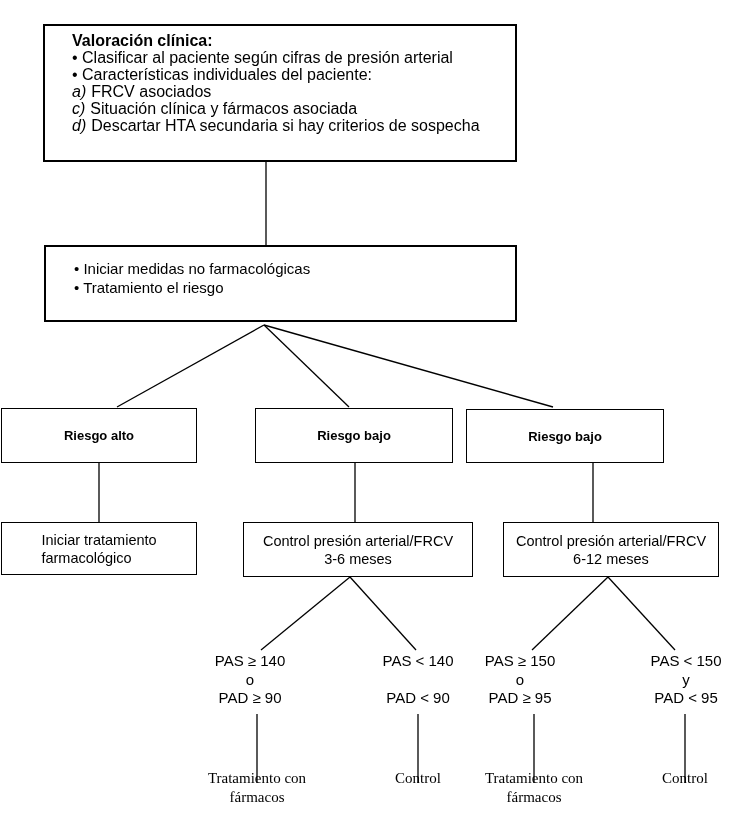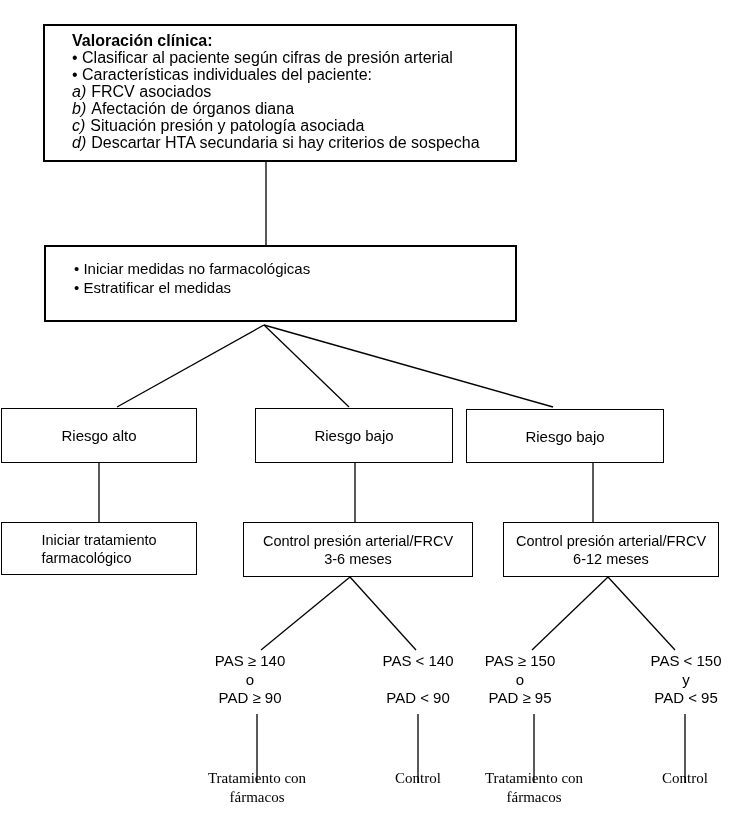--- a/index.html
+++ b/index.html
@@ -28,21 +28,21 @@
   .b-measures {
     left: 44px; top: 245px; width: 473px; height: 77px;
     border-width: 2px;
     padding: 12px 6px 0 28px;
     font-size: 15px; line-height: 19px;
   }
   .bold { font-weight: bold; }
   .m { font-style: italic; margin-right: 5px; }
   .b-risk {
     display: flex; align-items: center; justify-content: center;
-    font-weight: normal; font-size: 15px;
+    font-weight: bold; font-size: 13px;
   }
   .r-alto  { left: 1px;   top: 408px; width: 196px; height: 55px; }
   .r-medio { left: 255px; top: 408px; width: 198px; height: 55px; }
   .r-bajo  { left: 466px; top: 409px; width: 198px; height: 54px; }
   .b-action {
     display: flex; align-items: center; justify-content: center;
     font-size: 14.5px; line-height: 18px;
     text-align: center; white-space: pre-line;
   }
   .a-high { left: 1px;   top: 522px; width: 196px; height: 53px; }
@@ -92,28 +92,27 @@
       <line x1="534" y1="714" x2="534" y2="783"></line>
       <line x1="685" y1="714" x2="685" y2="783"></line>
     </g>
   </svg>
 
   <div class="box b-clinical">
     <div class="bold">Valoración clínica:</div>
     <div>• Clasificar al paciente según cifras de presión arterial</div>
     <div>• Características individuales del paciente:</div>
     <div><i class="m">a)</i><span>FRCV asociados</span></div>
-    <div><i class="m">b)</i><span>Afectación de órganos diana</span></div>
-    <div><i class="m">c)</i><span>Situación presión y patología asociada</span></div>
+    <div><i class="m">c)</i><span>Situación clínica y fármacos asociada</span></div>
     <div><i class="m">d)</i><span>Descartar HTA secundaria si hay criterios de sospecha</span></div>
   </div>
 
   <div class="box b-measures">
     <div>• Iniciar medidas no farmacológicas</div>
-    <div>• Estratificar el medidas</div>
+    <div>• Tratamiento el riesgo</div>
   </div>
 
   <div class="box b-risk r-alto">Riesgo alto</div>
   <div class="box b-risk r-medio">Riesgo bajo</div>
   <div class="box b-risk r-bajo">Riesgo bajo</div>
 
   <div class="box b-action a-high">
     <div class="inner">Iniciar tratamiento
 farmacológico</div>
   </div>

